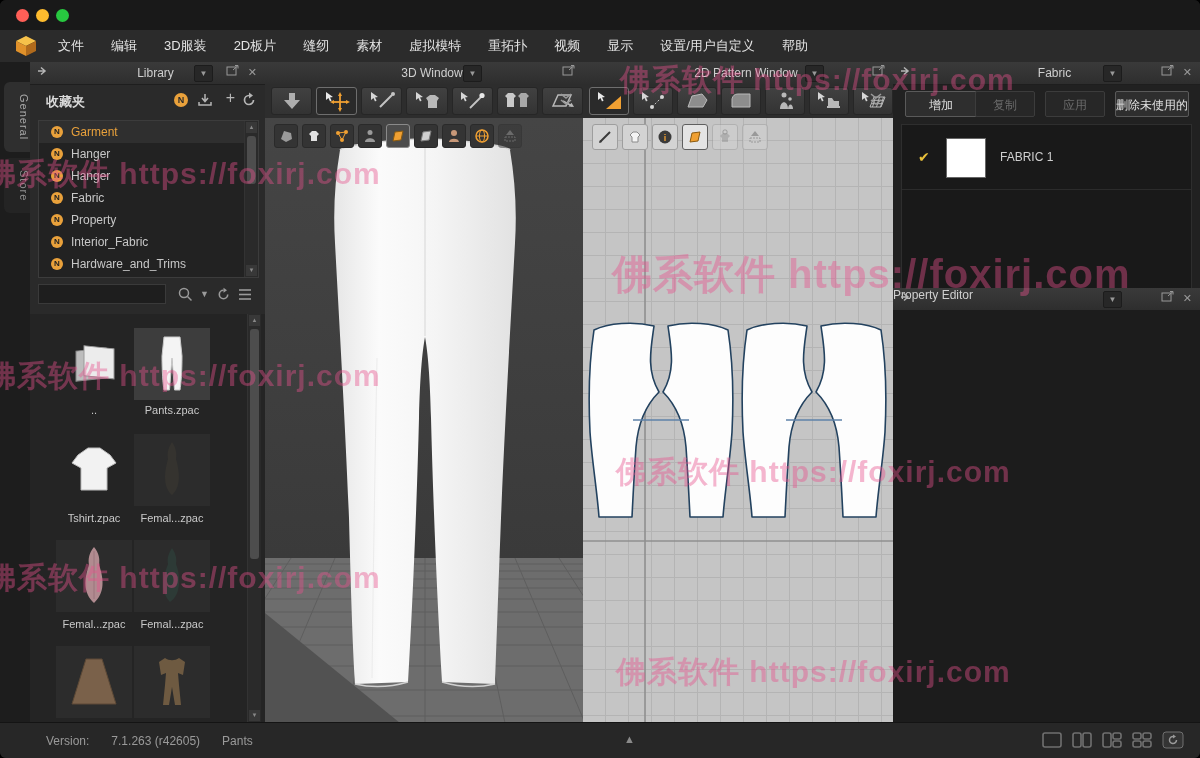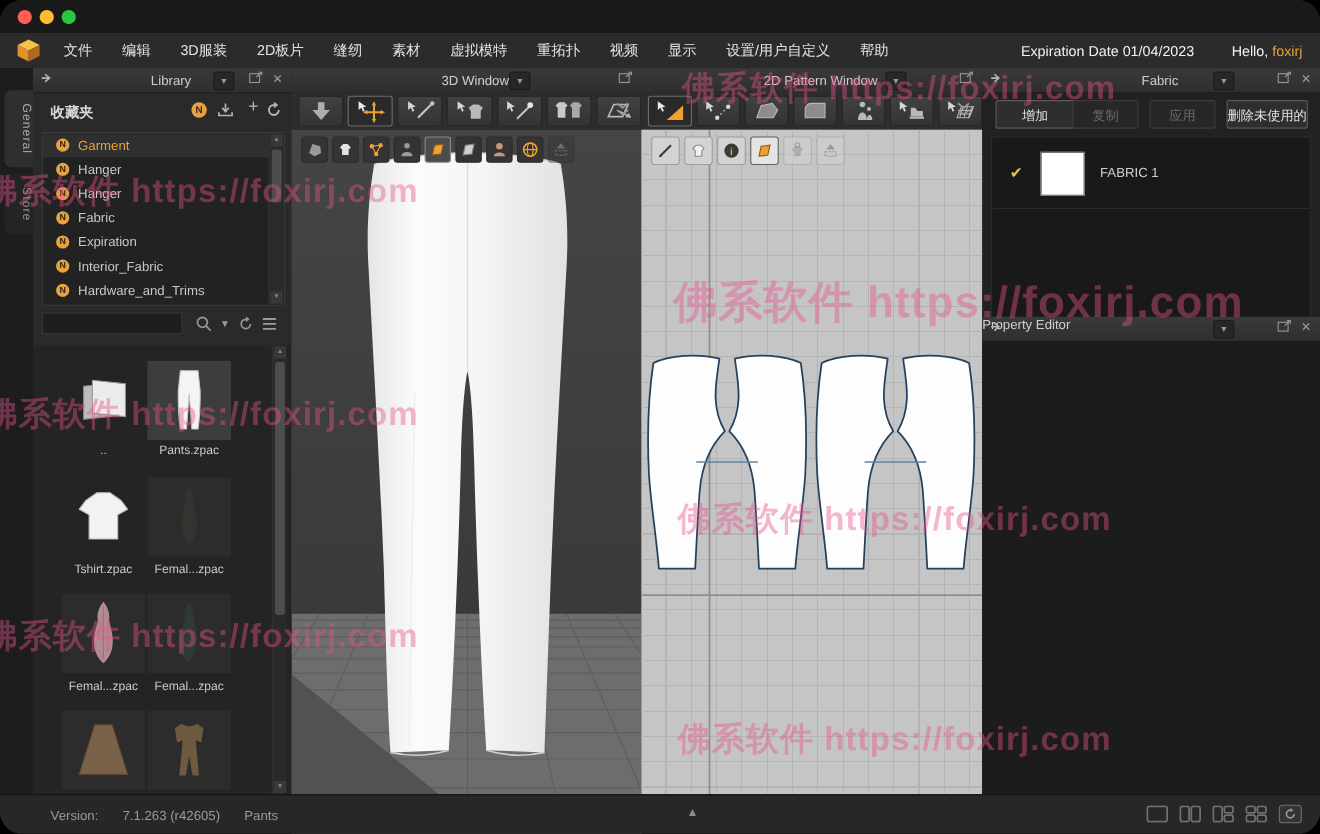--- a/index.html
+++ b/index.html
@@ -1,16 +1,16 @@
 <!DOCTYPE html>
 <html><head>
 <meta charset="utf-8">
 <style>
   html,body{margin:0;padding:0;background:#000;}
-  .screen{position:relative;width:1200px;height:758px;overflow:hidden;border-radius:20px;
+  .screen{position:relative;width:1200px;height:758px;overflow:hidden;border-radius:6px;
     background:#1b1b1b;font-family:"Liberation Sans","DejaVu Sans",sans-serif;
     -webkit-font-smoothing:antialiased;}
   .abs{position:absolute;}
   
   .titlebar{position:absolute;left:0;top:0;right:0;height:30px;background:#191919;}
   .light{position:absolute;top:9px;width:13px;height:13px;border-radius:50%;}
   .menubar{position:absolute;left:0;top:30px;right:0;height:32px;background:#2b2b2b;
     border-bottom:1px solid #141414;display:flex;align-items:center;}
   .menu-items{display:flex;gap:27px;margin-left:30px;}
   .mi{color:#e4e4e4;font-size:13px;cursor:default;white-space:nowrap;}
@@ -124,24 +124,20 @@
       <span class="mi">2D板片</span>
       <span class="mi">缝纫</span>
       <span class="mi">素材</span>
       <span class="mi">虚拟模特</span>
       <span class="mi">重拓扑</span>
       <span class="mi">视频</span>
       <span class="mi">显示</span>
       <span class="mi">设置/用户自定义</span>
       <span class="mi">帮助</span>
     </div>
-    <div class="menu-right">
-      <span>Expiration Date 01/04/2023</span>
-      <span><span>Hello,</span> <span class="uname">foxirj</span></span>
-    </div>
   </div>
 
   <div class="sidestrip">
     <div class="vtab" style="top:20px;background:#2f2f2f;color:#a8a8a8">General</div>
     <div class="vtab" style="top:96px;background:#242424">Store</div>
   </div>
 
   <div class="library">
     <div class="phead">
       <span class="hicon" style="left:6px">
@@ -190,21 +186,21 @@
       <div class="trow">
           <span class="ticon">N</span>
           <span>Hanger</span>
         </div>
       <div class="trow">
           <span class="ticon">N</span>
           <span>Fabric</span>
         </div>
       <div class="trow">
           <span class="ticon">N</span>
-          <span>Expiration</span>
+          <span>Property</span>
         </div>
       <div class="trow">
           <span class="ticon">N</span>
           <span>Interior_Fabric</span>
         </div>
       <div class="trow">
           <span class="ticon">N</span>
           <span>Hardware_and_Trims</span>
         </div>
       <div class="vsb">

